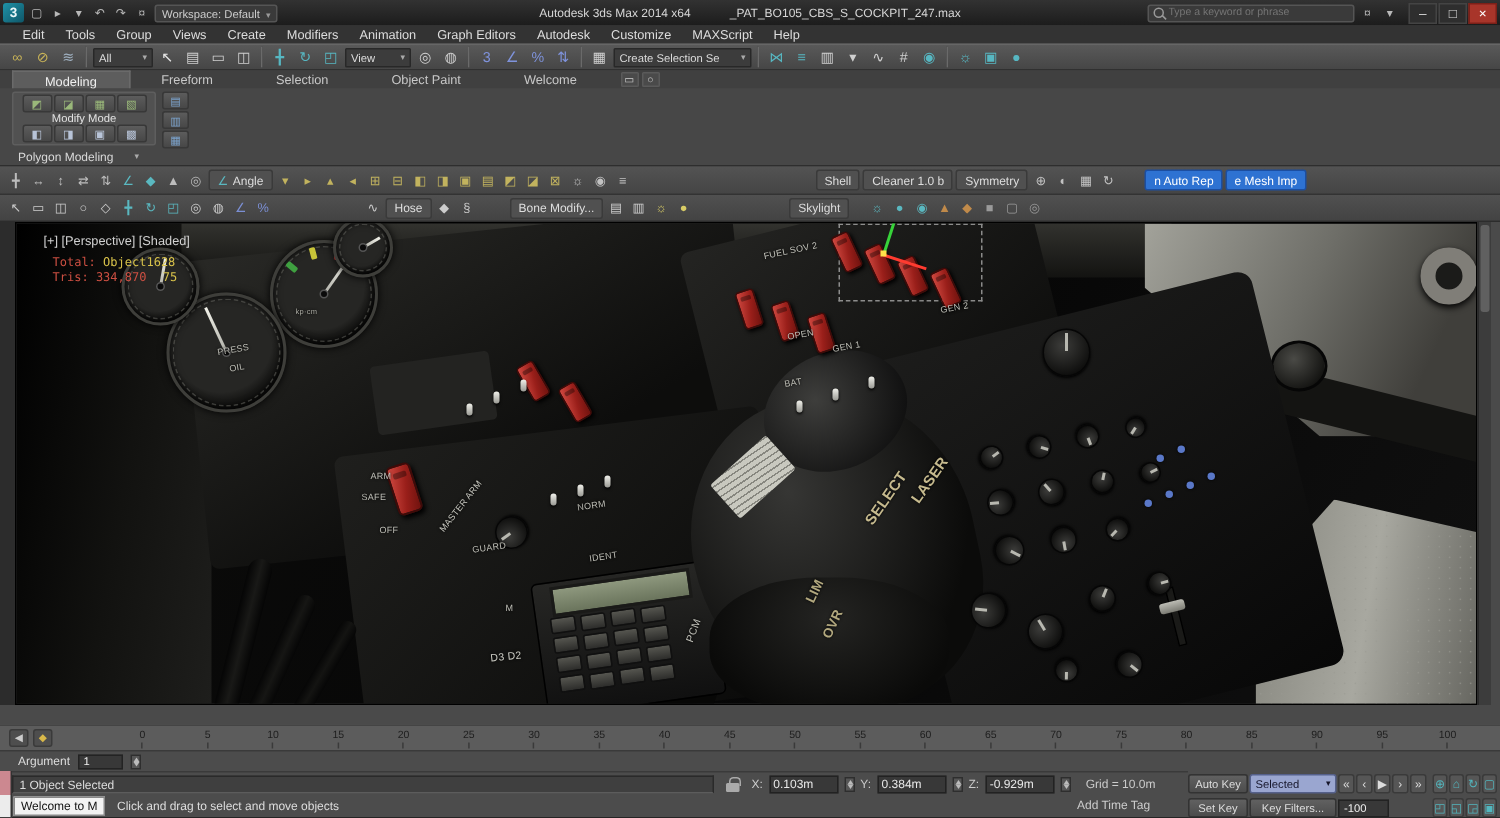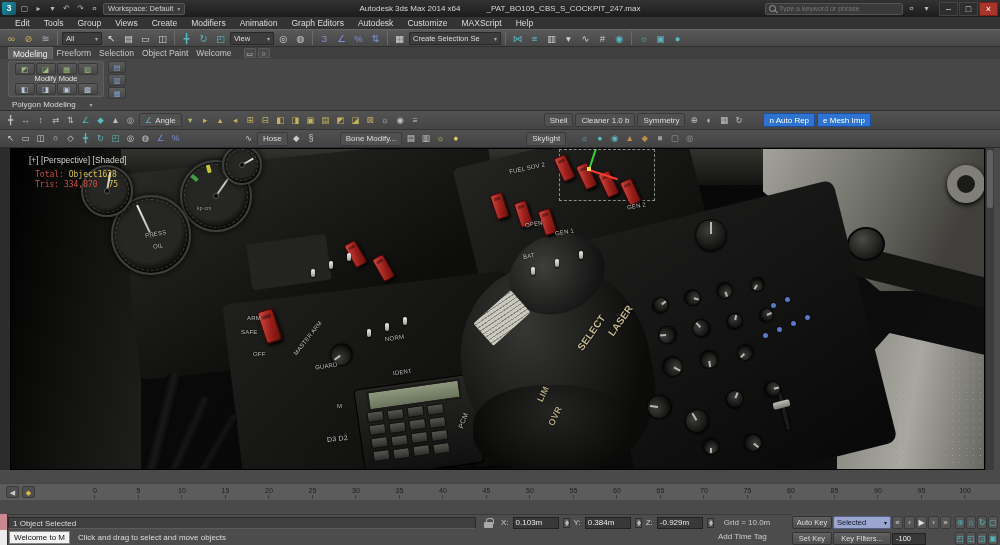--- a/index.html
+++ b/index.html
@@ -7,21 +7,21 @@
     font-family:"Liberation Sans","DejaVu Sans",sans-serif}
   #root{position:relative;width:1000px;height:545px;background:#4a4a4a;overflow:hidden}
 
   
   #titlebar{position:absolute;left:0;top:0;width:1000px;height:17px;
     background:linear-gradient(#323232,#1c1c1c);display:flex;align-items:center;
     color:#ccc;font-size:8px;padding:0 2px;gap:2px}
   #logo{width:14px;height:13px;background:linear-gradient(135deg,#1f93a8,#0f5668);
     color:#eaf6f8;font-size:9px;font-weight:bold;text-align:center;line-height:13px;border-radius:2px}
   .ti{width:13px;height:13px;text-align:center;line-height:13px;font-size:8px;color:#b8b8b8}
-  .wscombo{height:12px;background:#3a3a3a;border:1px solid #555;display:flex;align-items:center;
+  .wscombo{height:12px;background:#3a3a3a;border:1px solid #555;display:flex;align-items:flex-end;
     padding:0 4px;gap:4px;font-size:7.5px;color:#ccc;border-radius:2px}
   #tb-title{position:absolute;left:50%;top:0;transform:translateX(-50%);height:17px;
     display:flex;align-items:center;gap:26px;font-size:8px;color:#d6d6d6;white-space:nowrap}
   #searchbox{margin-left:auto;width:138px;height:12px;background:#3a3a3a;border:1px solid #555;
     display:flex;align-items:center;padding:0 3px;gap:3px;border-radius:2px}
   #searchbox input{flex:1;background:transparent;border:none;outline:none;color:#999;
     font-size:7px;font-family:"Liberation Sans",sans-serif}
   .mag{width:7px;height:7px;border:1px solid #999;border-radius:50%;position:relative;flex:0 0 auto}
   .mag::after{content:"";position:absolute;width:4px;height:1px;background:#999;
     transform:rotate(45deg);right:-3px;bottom:-1px}
@@ -45,21 +45,21 @@
   .tsep{width:1px;height:14px;background:#2e2e2e;border-right:1px solid #6a6a6a;margin:0 2px;flex:0 0 auto}
   .combo{height:13px;background:#3c3c3c;border:1px solid #282828;display:flex;align-items:center;
     font-size:7.5px;color:#ddd;padding:0 3px;flex:0 0 auto;border-radius:1px}
   .combo .cv{overflow:hidden;white-space:nowrap}
   .combo .arr{margin-left:auto;font-size:6px;color:#aaa;padding-left:2px}
 
   
   #ribbontabs-row{position:absolute;left:0;top:47px;width:1000px;height:12px;background:#404040;
     display:flex;align-items:flex-end;padding-left:8px}
   #ribbon-tabs{display:flex;height:12px}
-  .rtab{padding:0 4px;font-size:8.5px;line-height:12px;color:#c8c8c8}
+  .rtab{padding:0 21px;font-size:8.5px;line-height:12px;color:#c8c8c8}
   .rtab.active{background:#5d5d5d;color:#f0f0f0;border:1px solid #6a6a6a;border-bottom:none}
   .rtab-btns{display:flex;gap:2px;margin-left:8px;align-items:center;height:12px}
   .mini{width:12px;height:10px;font-size:7px;line-height:9px;text-align:center;color:#ccc;
     background:#4a4a4a;border:1px solid #5a5a5a;border-radius:1px}
   #ribbonpanel{position:absolute;left:0;top:59px;width:1000px;height:52px;background:#474747;
     border-bottom:1px solid #2e2e2e}
   #pm-group{position:absolute;left:8px;top:2px;width:96px;height:36px;background:#515151;
     border:1px solid #5e5e5e;border-radius:2px;display:flex;flex-direction:column;
     align-items:center;justify-content:space-between;padding:1px}
   #pm-row1,#pm-row2,#pm-side{display:flex;gap:1px}
@@ -665,20 +665,25 @@
         <span class="tick" style="left: 70%;">70</span>
         <span class="tick" style="left: 75%;">75</span>
         <span class="tick" style="left: 80%;">80</span>
         <span class="tick" style="left: 85%;">85</span>
         <span class="tick" style="left: 90%;">90</span>
         <span class="tick" style="left: 95%;">95</span>
         <span class="tick" style="left: 100%;">100</span>
       </div>
   </div>
 
+  <div id="argrow">
+    <span class="lbl">Argument</span>
+    <div class="afield">1</div>
+    <div class="spud"></div>
+  </div>
 
   <div id="statusrow">
     <div class="sfield">1 Object Selected</div>
     <div class="lock"></div>
     <span class="clabel">X:</span>
     <div class="cfield">0.103m</div>
     <div class="spud"></div>
     <span class="clabel">Y:</span>
     <div class="cfield">0.384m</div>
     <div class="spud"></div>

